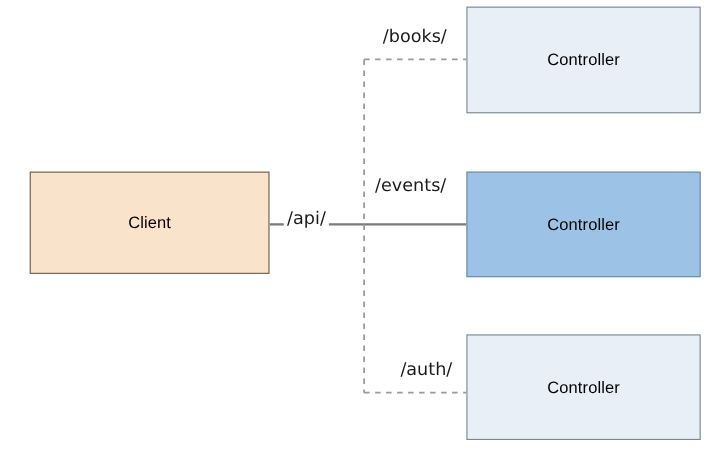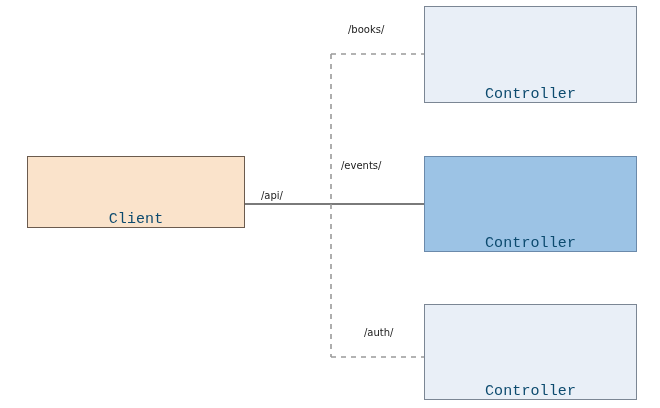--- a/index.html
+++ b/index.html
@@ -21,33 +21,33 @@
     position: absolute;
     left: 0;
     top: 0;
     width: 660px;
     height: 408px;
   }
   .node {
     position: absolute;
     box-sizing: border-box;
     display: flex;
-    align-items: flex-end;
+    align-items: center;
     justify-content: center;
-    font-family: Liberation Mono, monospace;
+    font-family: Liberation Sans, sans-serif;
     font-size: 15px;
     line-height: 1;
-    color: #0c4a6e;
+    color: #000000;
     letter-spacing: 0.1px;
   }
   .node-client {
     left: 27px;
     top: 156px;
     width: 218px;
-    height: 72px;
+    height: 93px;
     background: #fae3cb;
     border: 1px solid #6b5b4e;
   }
   .node-controller-books {
     left: 424px;
     top: 6px;
     width: 213px;
     height: 97px;
     background: #e9eff7;
     border: 1px solid #7b8694;
@@ -64,21 +64,21 @@
     left: 424px;
     top: 304px;
     width: 213px;
     height: 96px;
     background: #e9eff7;
     border: 1px solid #7b8694;
   }
   .edge-label {
     position: absolute;
     font-family: "DejaVu Sans", sans-serif;
-    font-size: 10px;
+    font-size: 16px;
     line-height: 1;
     color: #1a1a1a;
     white-space: nowrap;
     background: #ffffff;
     padding: 1px 3px;
   }
   .label-books  { left: 345px; top: 24px; }
   .label-api    { left: 258px; top: 190px; }
   .label-events { left: 338px; top: 160px; }
   .label-auth   { left: 361px; top: 327px; }

